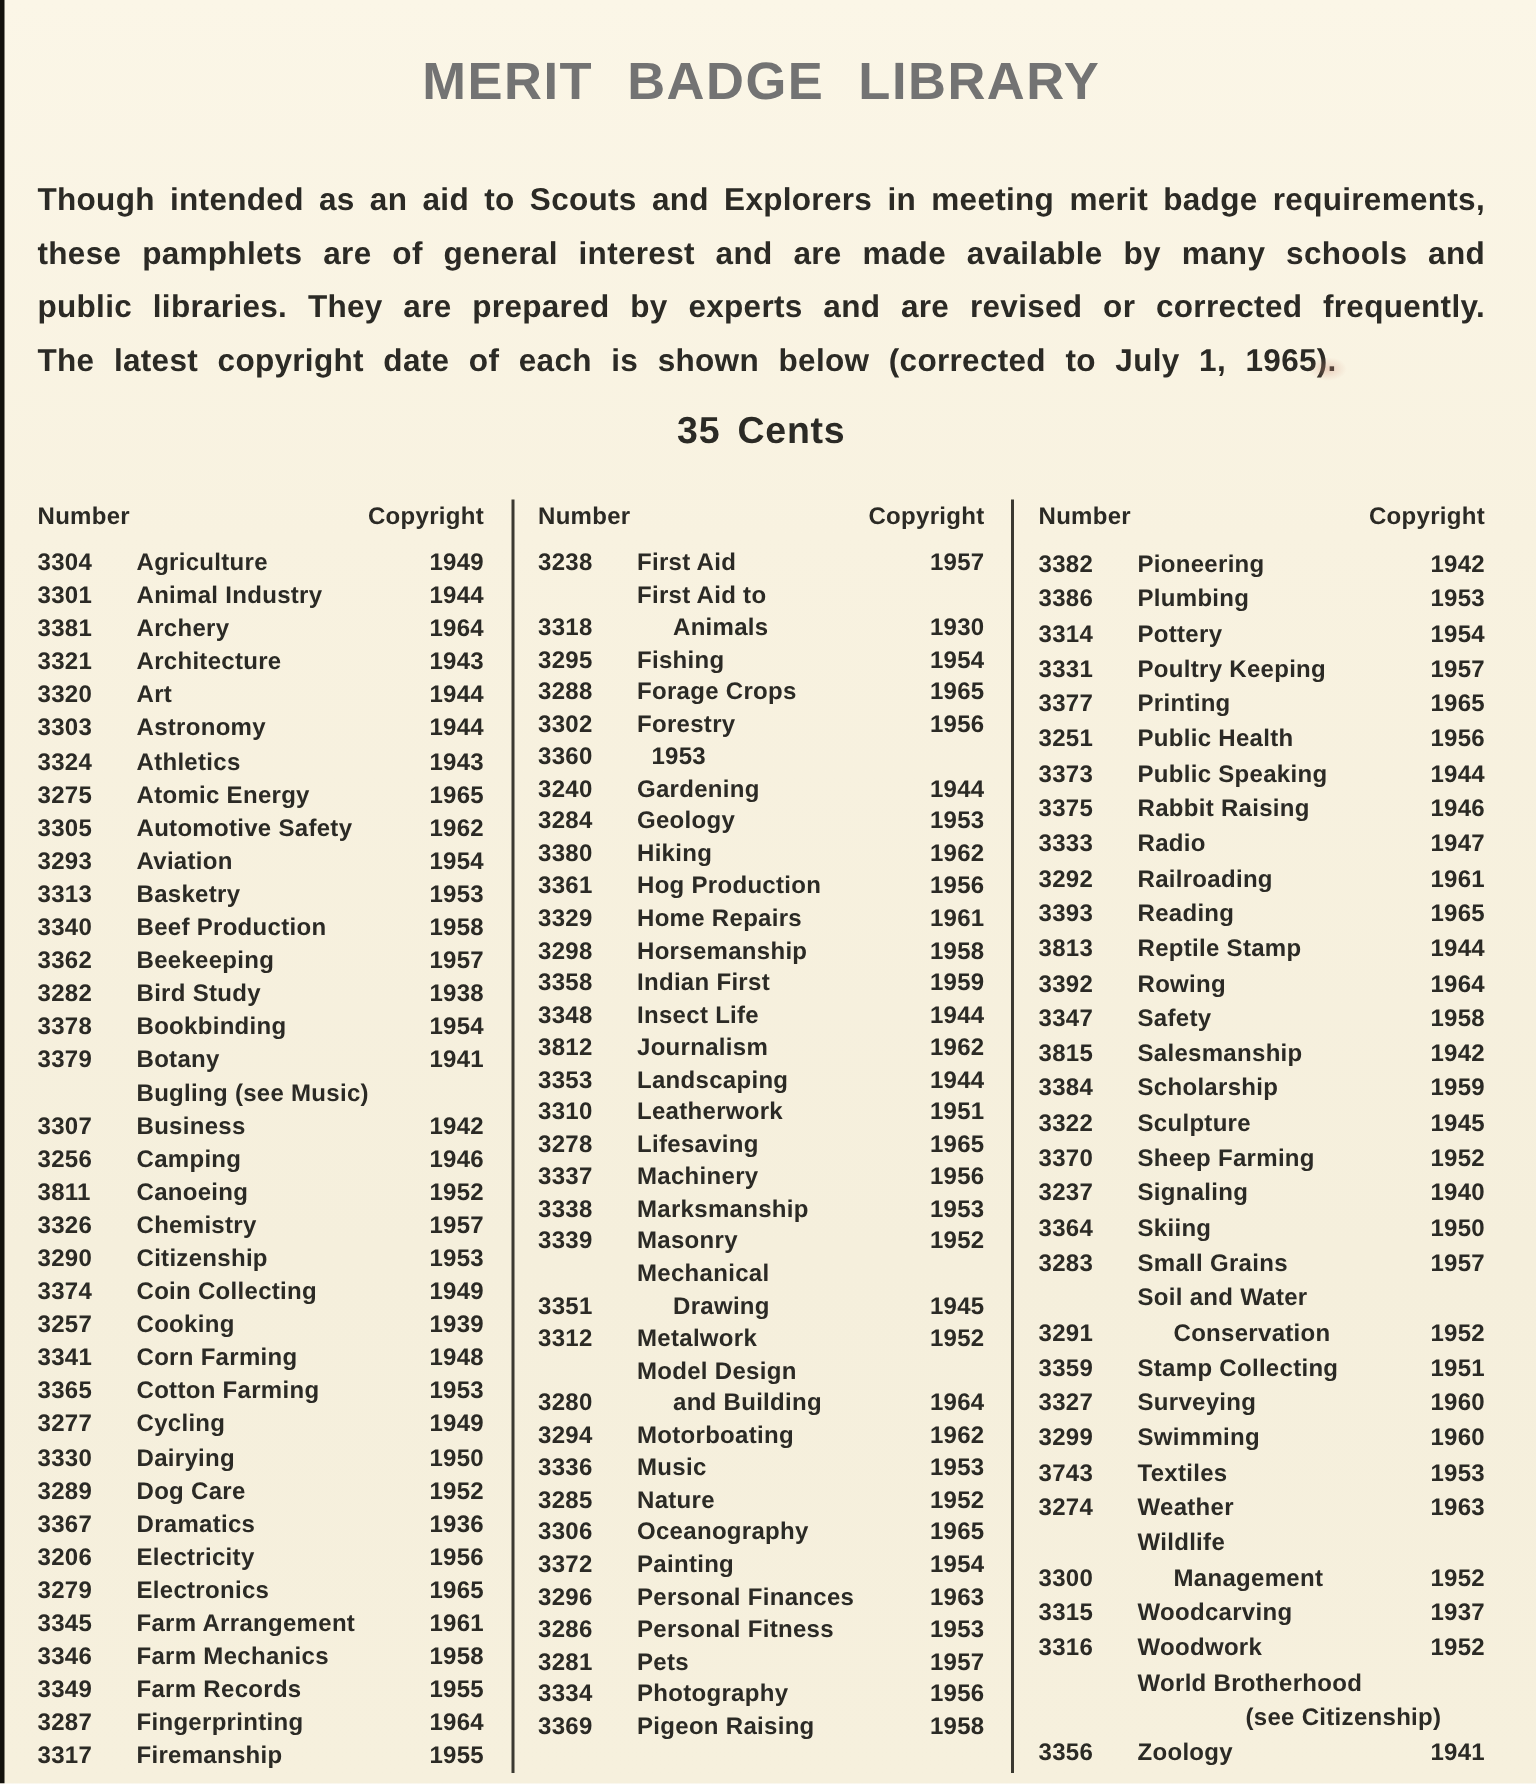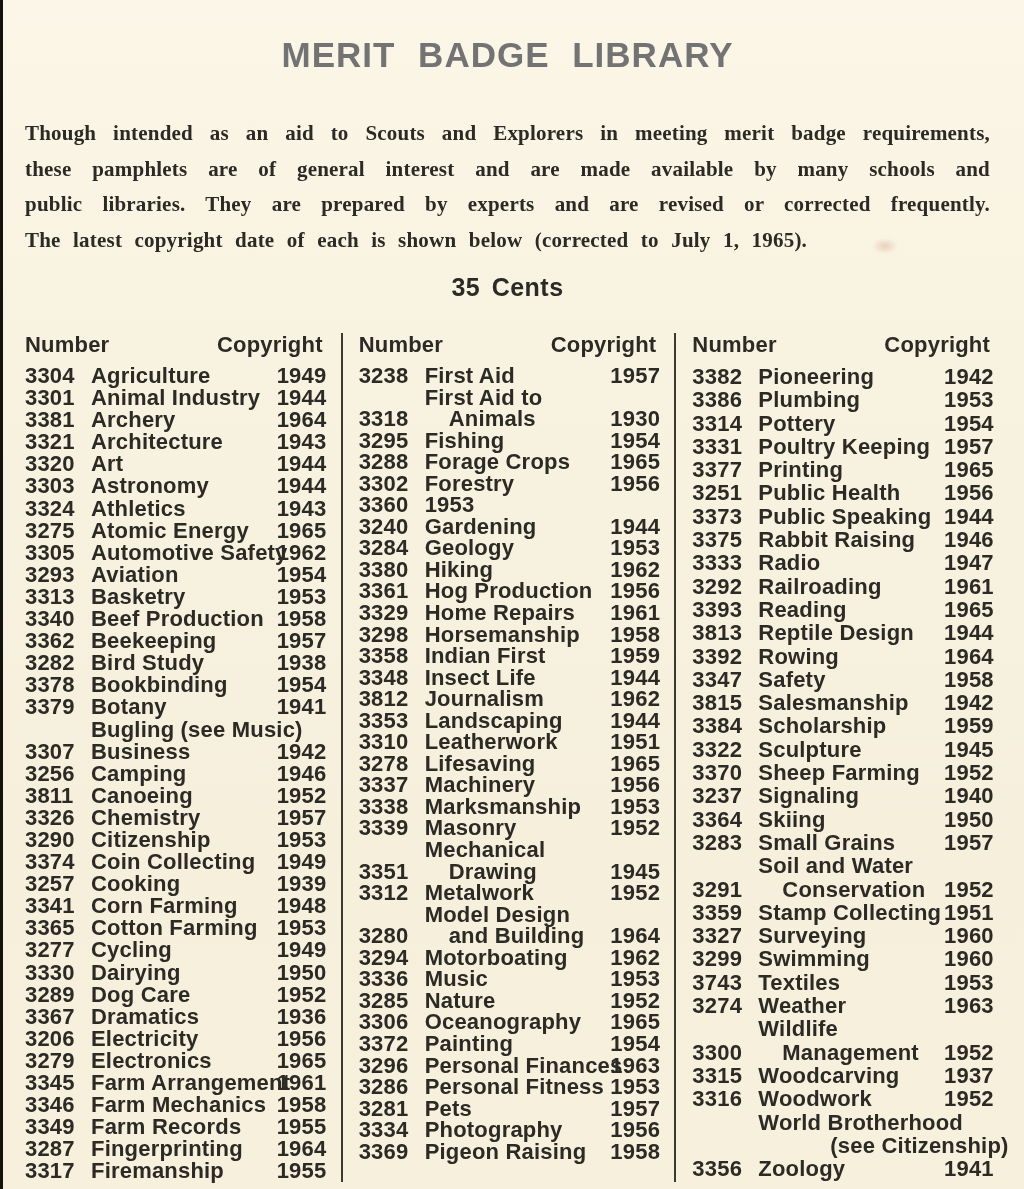--- a/index.html
+++ b/index.html
@@ -27,32 +27,32 @@
     margin:34px 0 0;
     text-align:center;
     font-size:35px;
     font-weight:700;
     letter-spacing:1px;
     word-spacing:12px;
     line-height:42px;
     color:#737373;
   }
 
-  .intro{margin:40px 0 0;font-size:21px;font-weight:600;line-height:35.5px;letter-spacing:.2px;font-family:Liberation Serif, serif;}
+  .intro{margin:40px 0 0;font-size:21px;font-weight:600;line-height:35.5px;letter-spacing:.2px;}
   .jline{text-align:justify;text-align-last:justify;word-spacing:3px;}
   .jline.last{text-align:left;text-align-last:left;word-spacing:7px;}
 
   .price{margin:15px 0 0;text-align:center;font-size:25px;font-weight:600;letter-spacing:.5px;word-spacing:4px;}
 
   .table{
     margin-top:31px;
     display:flex;
     align-items:stretch;
   }
-  .col{flex:1 1 0;font-size:22px;font-weight:600;letter-spacing:.2px;min-width:0;}
+  .col{flex:1 1 0;font-size:16px;font-weight:600;letter-spacing:.2px;min-width:0;}
   .col.divided{border-right:2px solid #3b3931;padding-right:18px;}
   .col.padded{padding-left:16px;}
 
   .colhead{
     display:flex;justify-content:space-between;
     line-height:24px;margin-bottom:8px;
   }
   .colhead span{white-space:nowrap;}
 
   .trow{display:flex;align-items:flex-end;}
@@ -680,21 +680,21 @@
           <div class="trow">
             <span class="num">3393</span>
             <span class="nm">
               <span class="l1">Reading</span>
             </span>
             <span class="yr">1965</span>
           </div>
           <div class="trow">
             <span class="num">3813</span>
             <span class="nm">
-              <span class="l1">Reptile Design</span>
+              <span class="l1">Reptile Stamp</span>
             </span>
             <span class="yr">1944</span>
           </div>
           <div class="trow">
             <span class="num">3392</span>
             <span class="nm">
               <span class="l1">Rowing</span>
             </span>
             <span class="yr">1964</span>
           </div>

